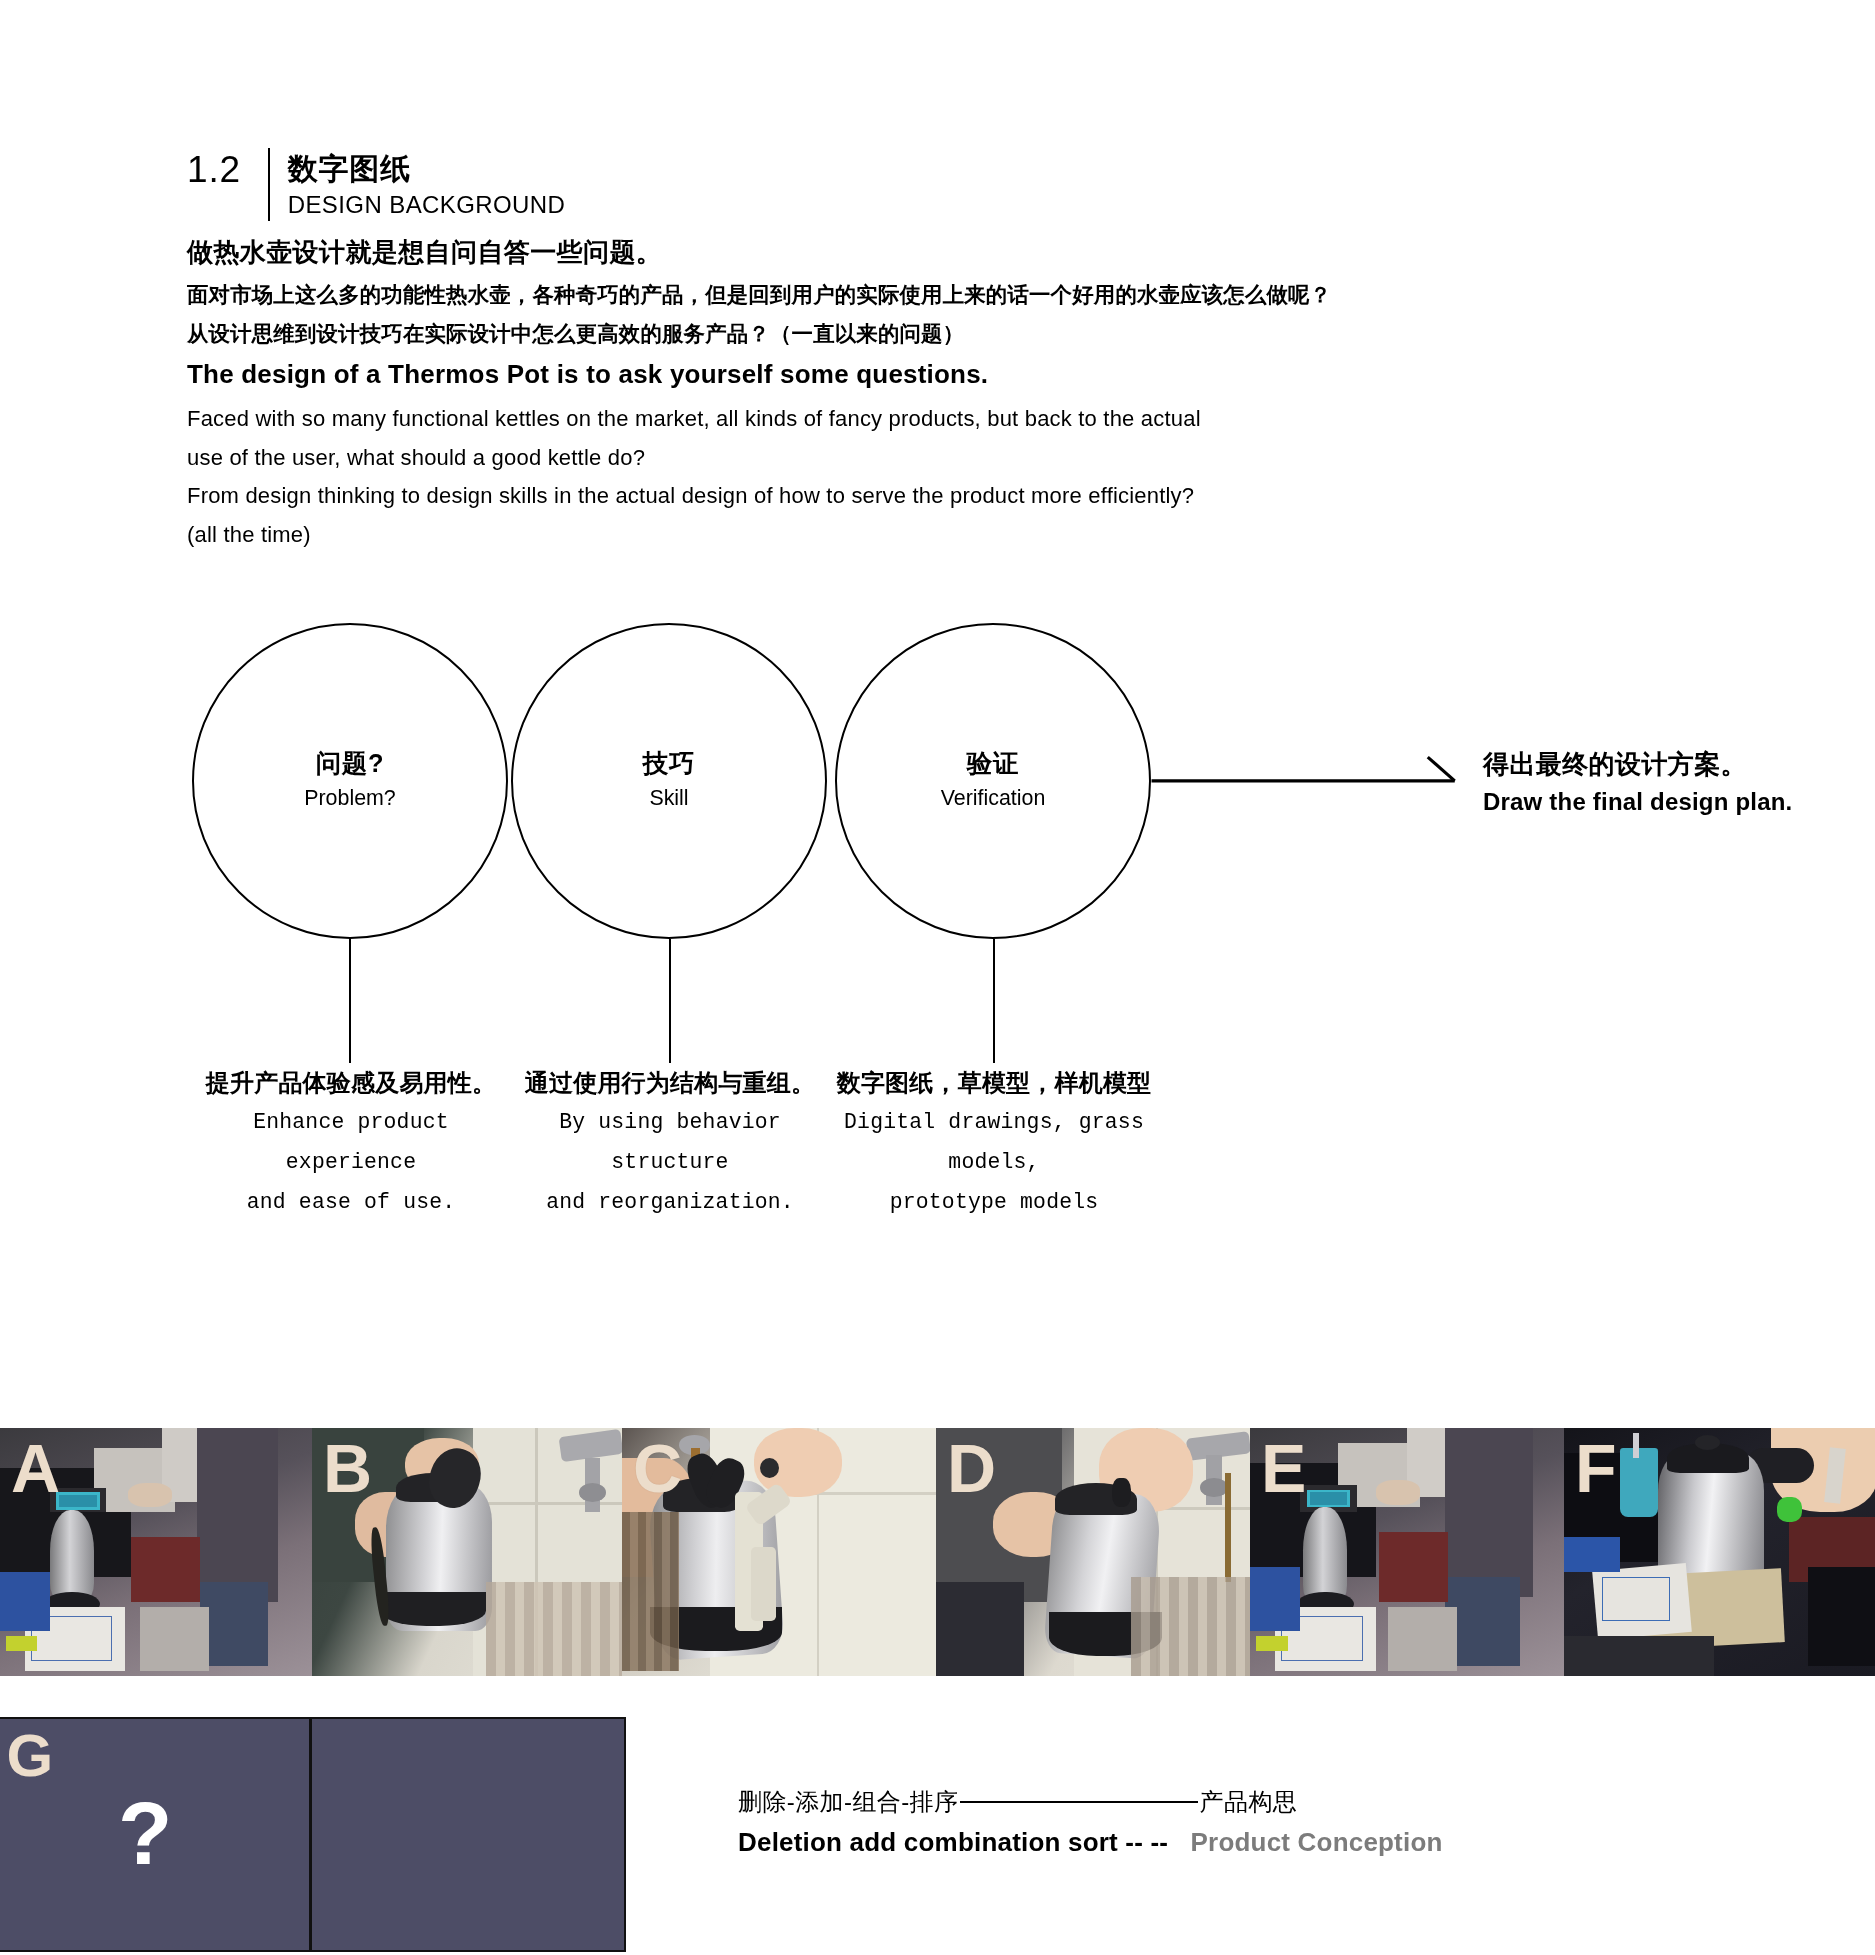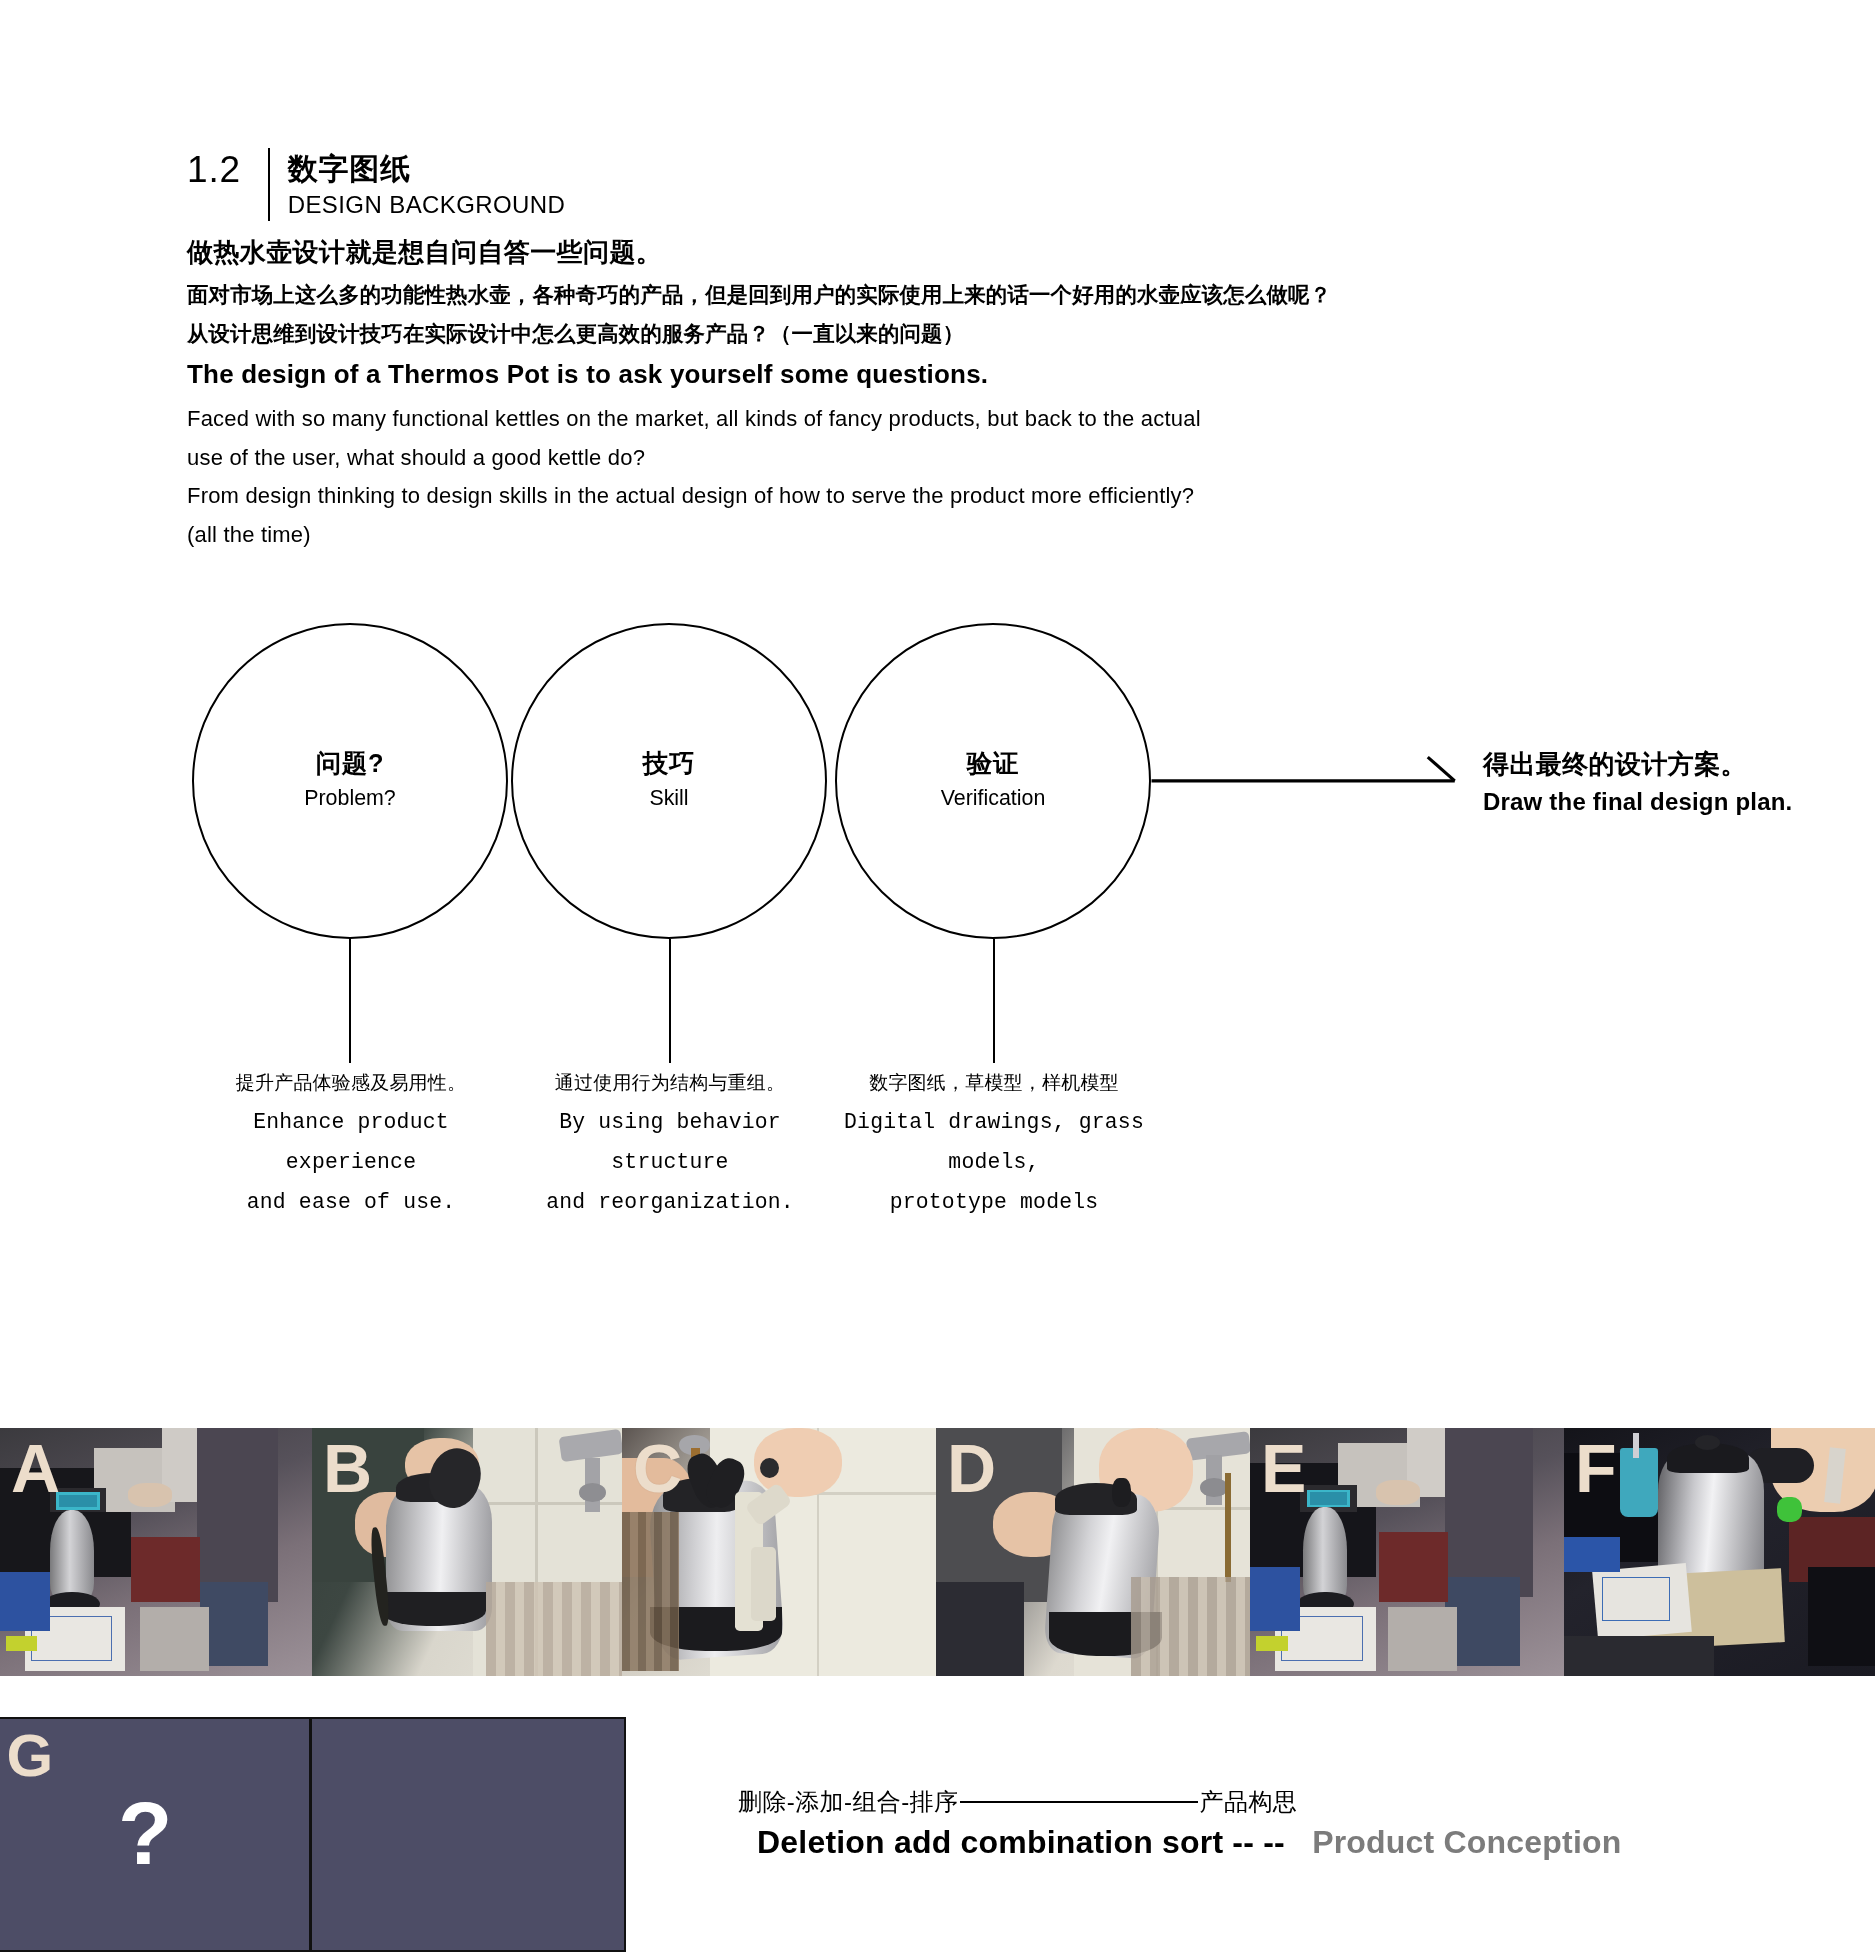--- a/index.html
+++ b/index.html
@@ -118,23 +118,24 @@
     width: 2.4px;
     background: #000;
   }
   .caption {
     position: absolute;
     text-align: center;
     width: 318px;
   }
   .caption .cap-cn {
     display: block;
-    font-size: 19px;
+    font-size: 24px;
     line-height: 38px;
     letter-spacing: 0.2px;
+    font-weight: bold;
   }
   .caption .cap-en {
     display: block;
     font-size: 21.4px;
     line-height: 40px;
     letter-spacing: 0.2px;
     font-family: Liberation Mono, monospace;
   }
 
   
@@ -237,26 +238,25 @@
   }
   #flow-cn .dash-rule {
     display: inline-block;
     width: 238px;
     height: 1.6px;
     background: #000;
     margin: 0 1.6px;
     vertical-align: middle;
   }
   #flow-en {
-    font-size: 32px;
+    font-size: 26px;
     font-weight: 700;
     line-height: 43px;
     letter-spacing: 0.2px;
     white-space: nowrap;
-    margin-left: 19px;
   }
   #flow-en .gray { color: #7c7c7c; font-weight: 700; }
 </style>
 </head>
 <body>
 
 <div id="page">
 
   <div class="section-head">
     <div class="sec-num">1.2</div>

